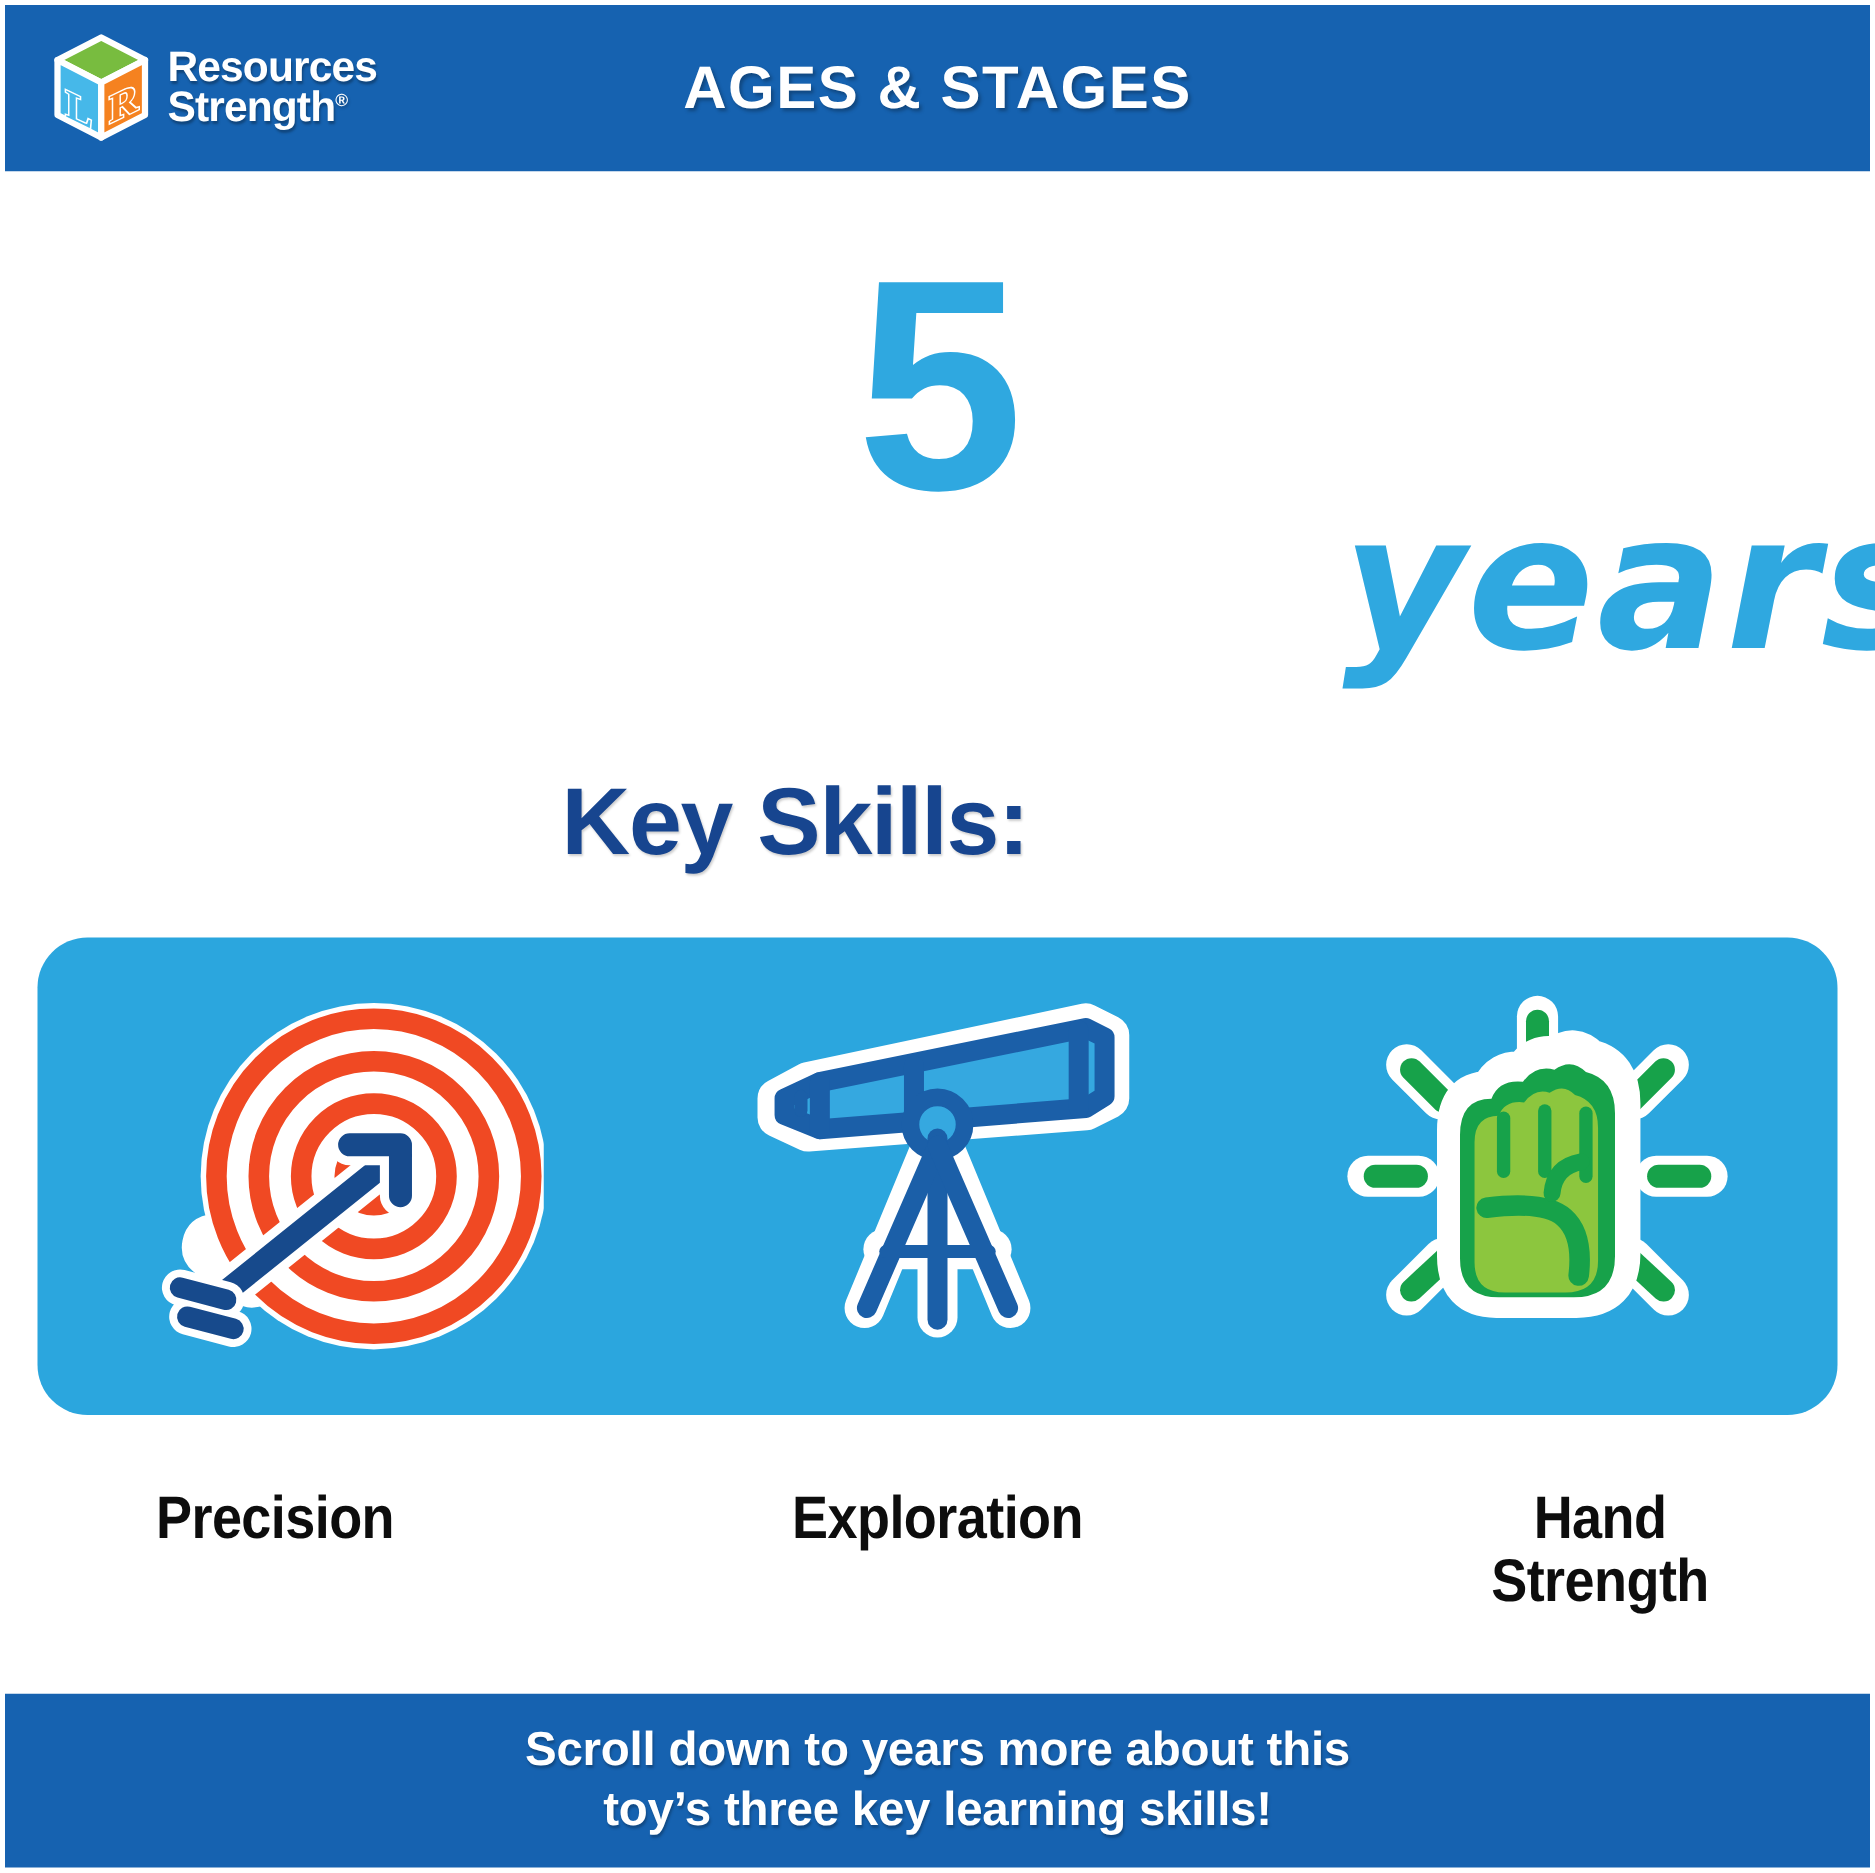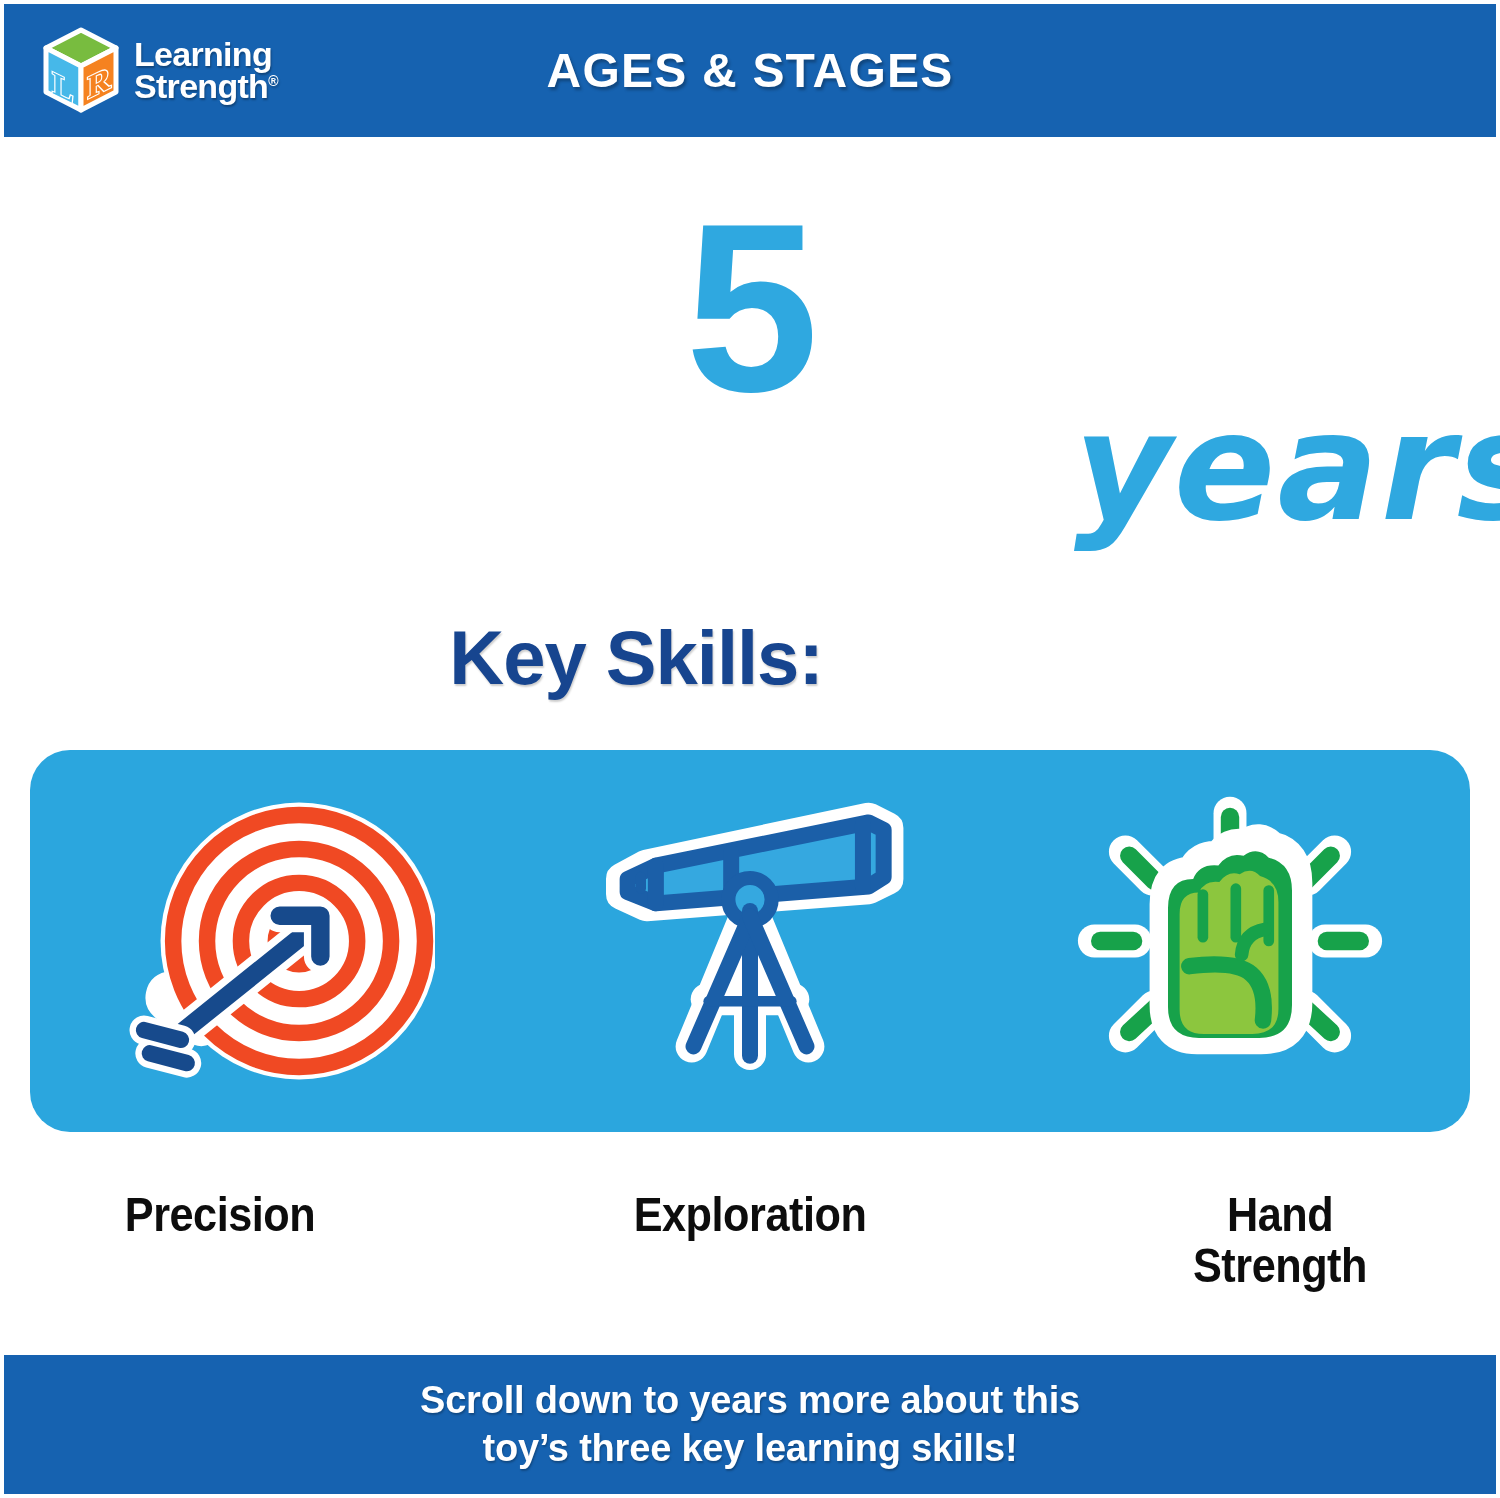--- a/index.html
+++ b/index.html
@@ -174,21 +174,21 @@
           <path d="M6 22 L41 40 L41 84 L6 66 Z" fill="#46b8e9" stroke="#ffffff" stroke-width="5" stroke-linejoin="round"></path>
 
           <path d="M76 22 L76 66 L41 84 L41 40 Z" fill="#f58220" stroke="#ffffff" stroke-width="5" stroke-linejoin="round"></path>
 
           <text x="23" y="70" font-family="Liberation Serif, serif" font-size="32" font-weight="bold" fill="#46b8e9" stroke="#ffffff" stroke-width="2.4" paint-order="stroke" text-anchor="middle" transform="skewY(26) translate(0,-9)">L</text>
 
           <text x="59" y="70" font-family="Liberation Serif, serif" font-size="32" font-weight="bold" fill="#f58220" stroke="#ffffff" stroke-width="2.4" paint-order="stroke" text-anchor="middle" transform="skewY(-26) translate(0,26)">R</text>
         </svg>
       </div>
       <div class="logo-wordmark">
-        <span class="logo-line">Learning</span>
+        <span class="logo-line">Resources</span>
         <span class="logo-line"><span>Strength</span><span class="reg">®</span></span>
       </div>
     </div>
   </div>
 
   <div class="age-number">5</div>
   <div class="age-unit">years</div>
 
   <div class="key-skills">Key Skills:</div>
 

